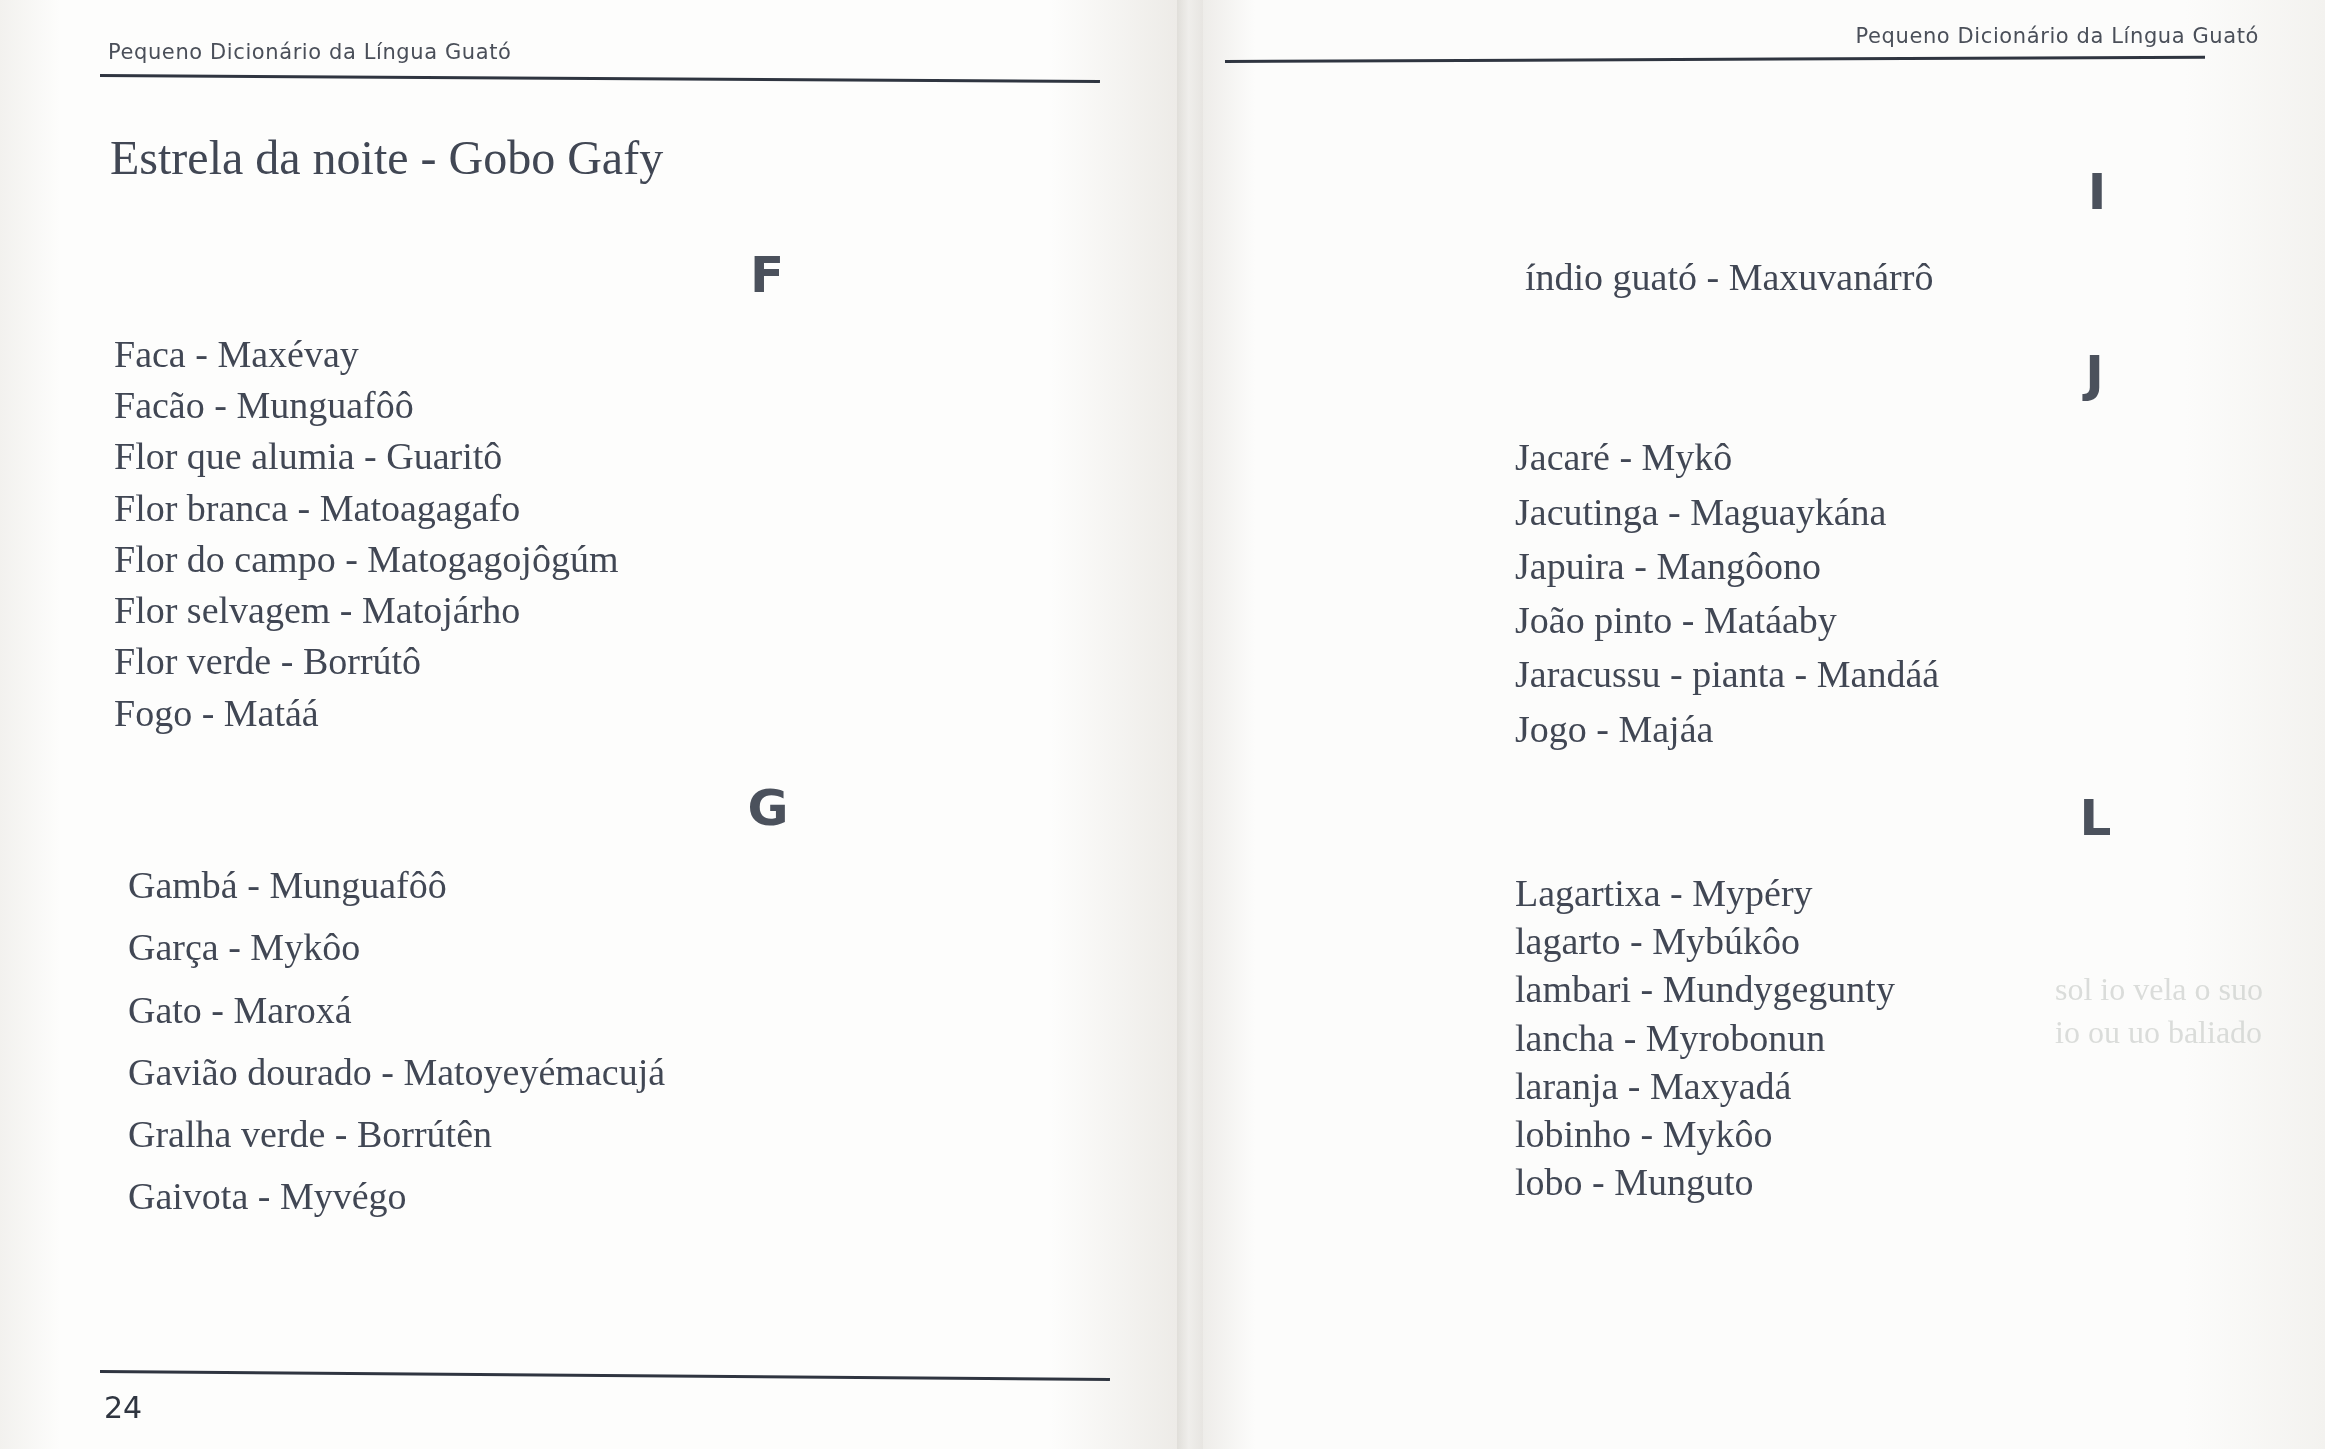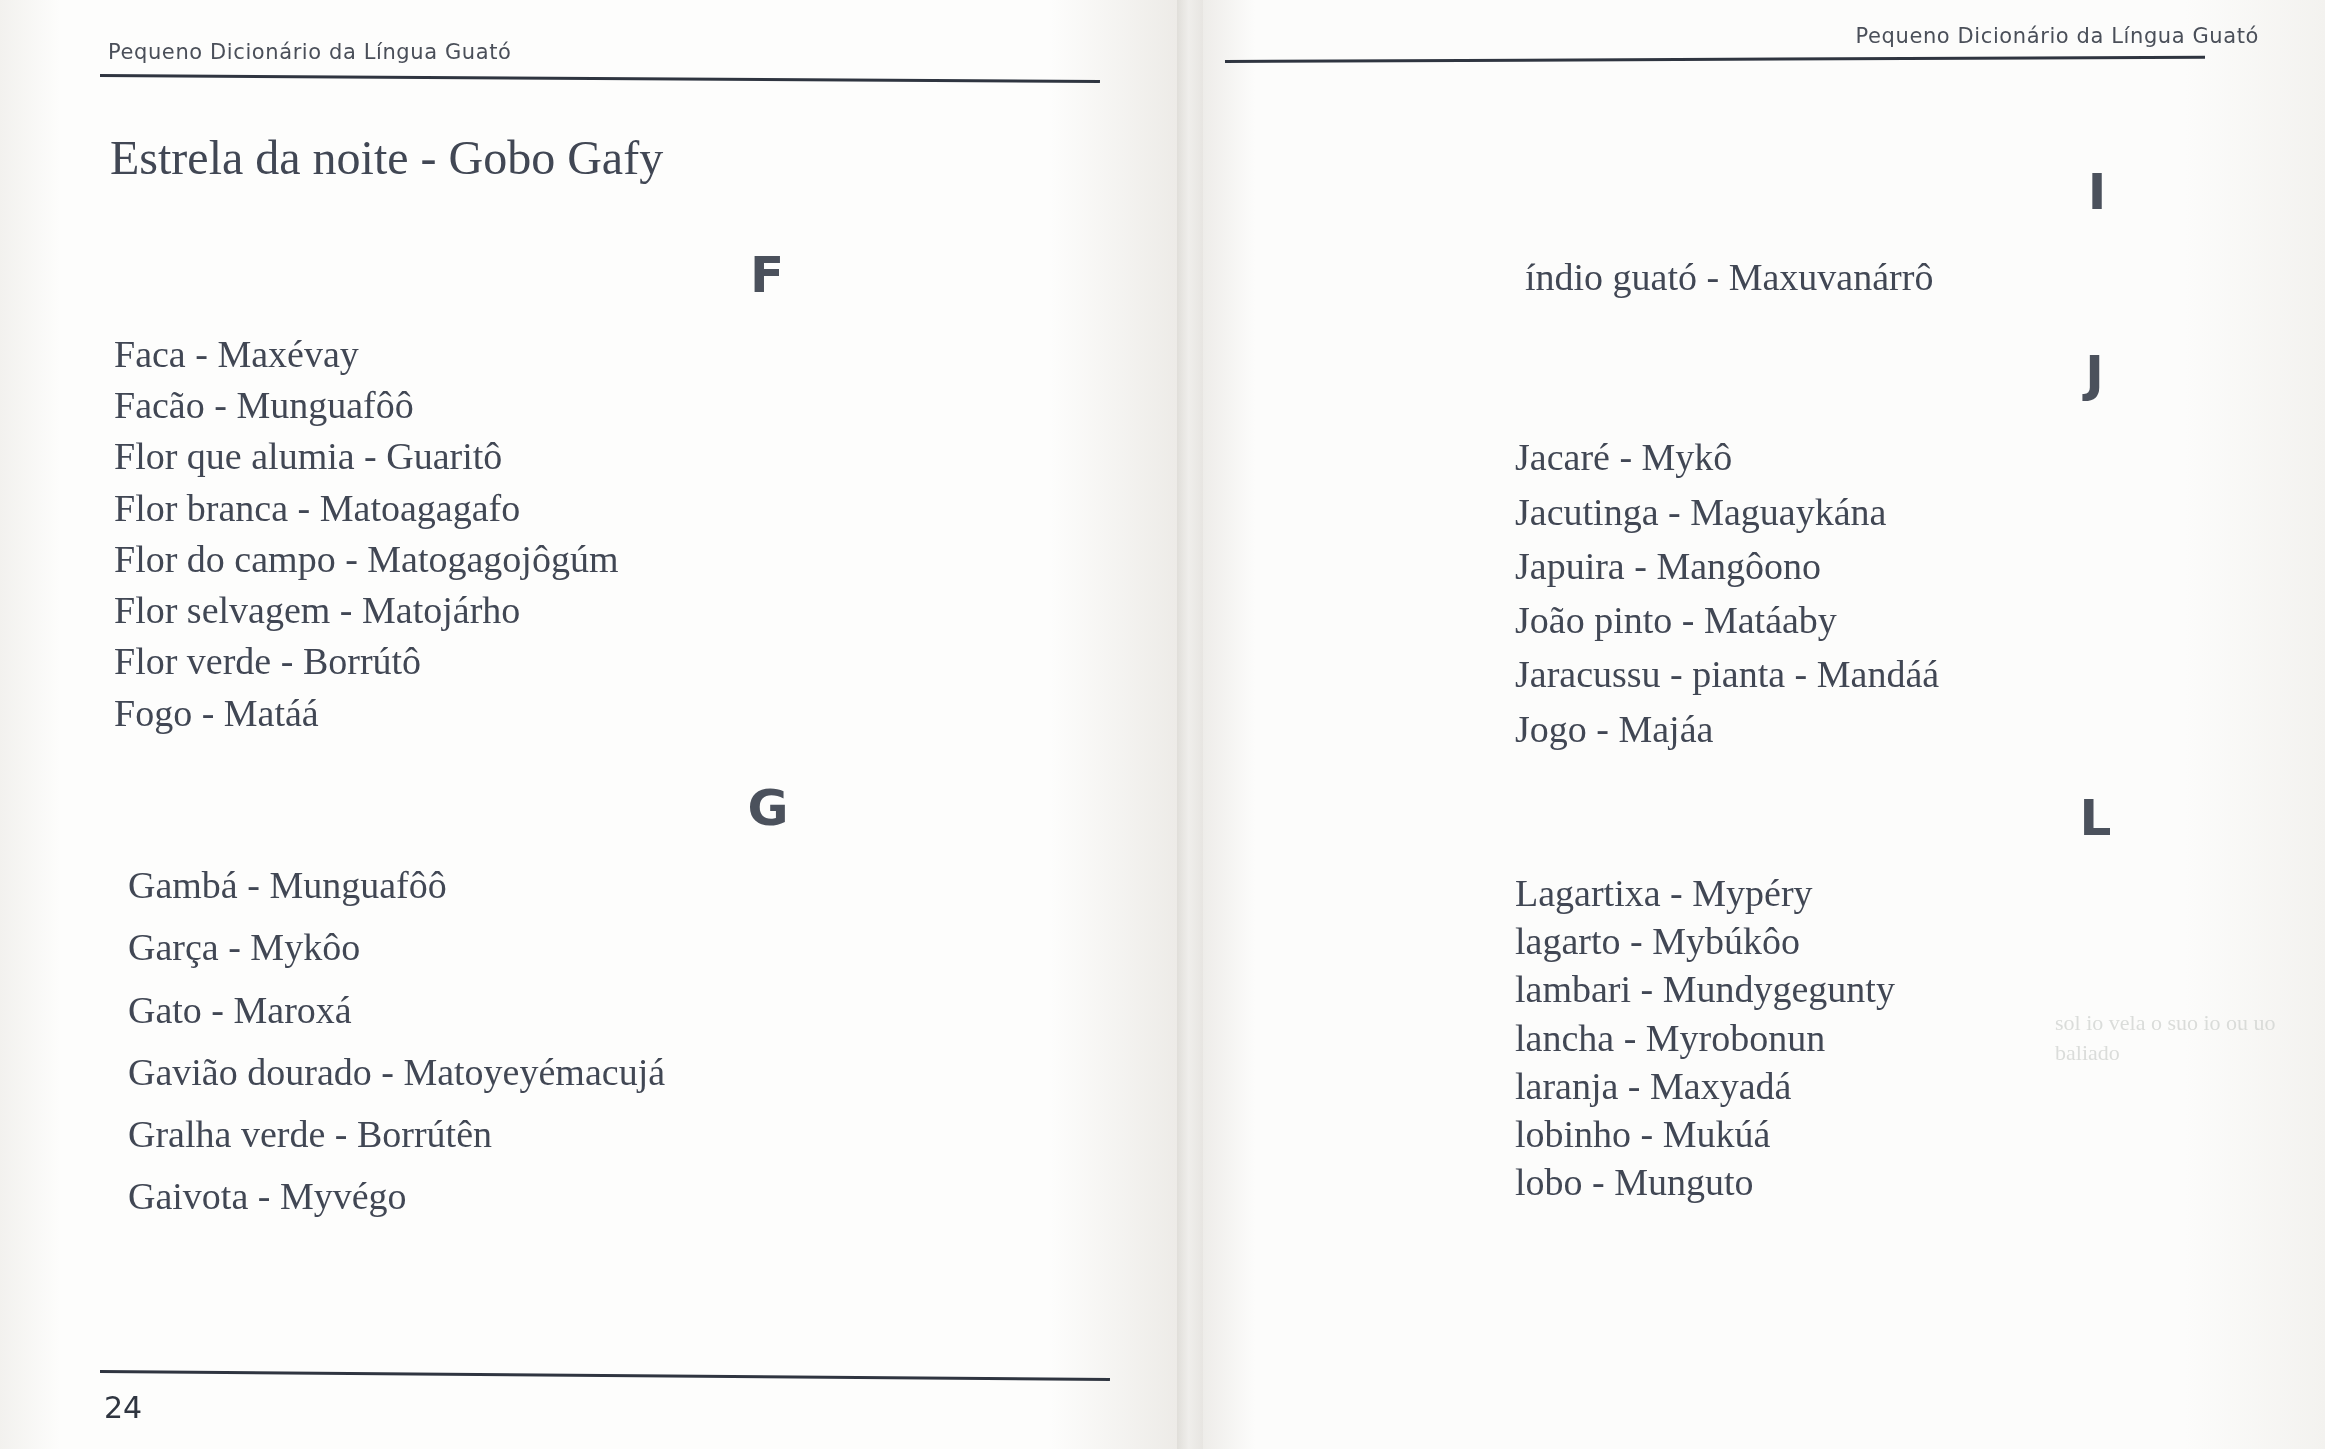--- a/index.html
+++ b/index.html
@@ -132,25 +132,25 @@
   .j-list { margin-top: 34px; margin-left: 300px; }
   .j-list .entry { margin-bottom: 14px; }
   .l-letter { margin-top: 40px; margin-left: 712px; }
   .l-list { margin-top: 26px; margin-left: 300px; }
   .l-list .entry { margin-bottom: 8px; }
 
   
   .showthrough {
     position: absolute;
     right: 30px;
-    top: 1008px;
+    top: 968px;
     width: 240px;
     text-align: left;
     font-family: "Liberation Serif", serif;
-    font-size: 22px;
+    font-size: 32px;
     line-height: 1.35;
     color: #cfd2cf;
     opacity: .75;
     pointer-events: none;
   }
 </style>
 </head>
 <body>
 
 <div class="book">
@@ -215,21 +215,21 @@
     </div>
 
     <div class="block-l">
       <div class="section-letter l-letter">L</div>
       <div class="l-list">
         <div class="entry">Lagartixa - Mypéry</div>
         <div class="entry">lagarto - Mybúkôo</div>
         <div class="entry">lambari - Mundygegunty</div>
         <div class="entry">lancha - Myrobonun</div>
         <div class="entry">laranja - Maxyadá</div>
-        <div class="entry">lobinho - Mukúá</div>
+        <div class="entry">lobinho - Mykôo</div>
         <div class="entry">lobo - Munguto</div>
       </div>
     </div>
 
     <div class="showthrough">sol io
 vela o
 suo io
 ou uo
 baliado</div>
 

